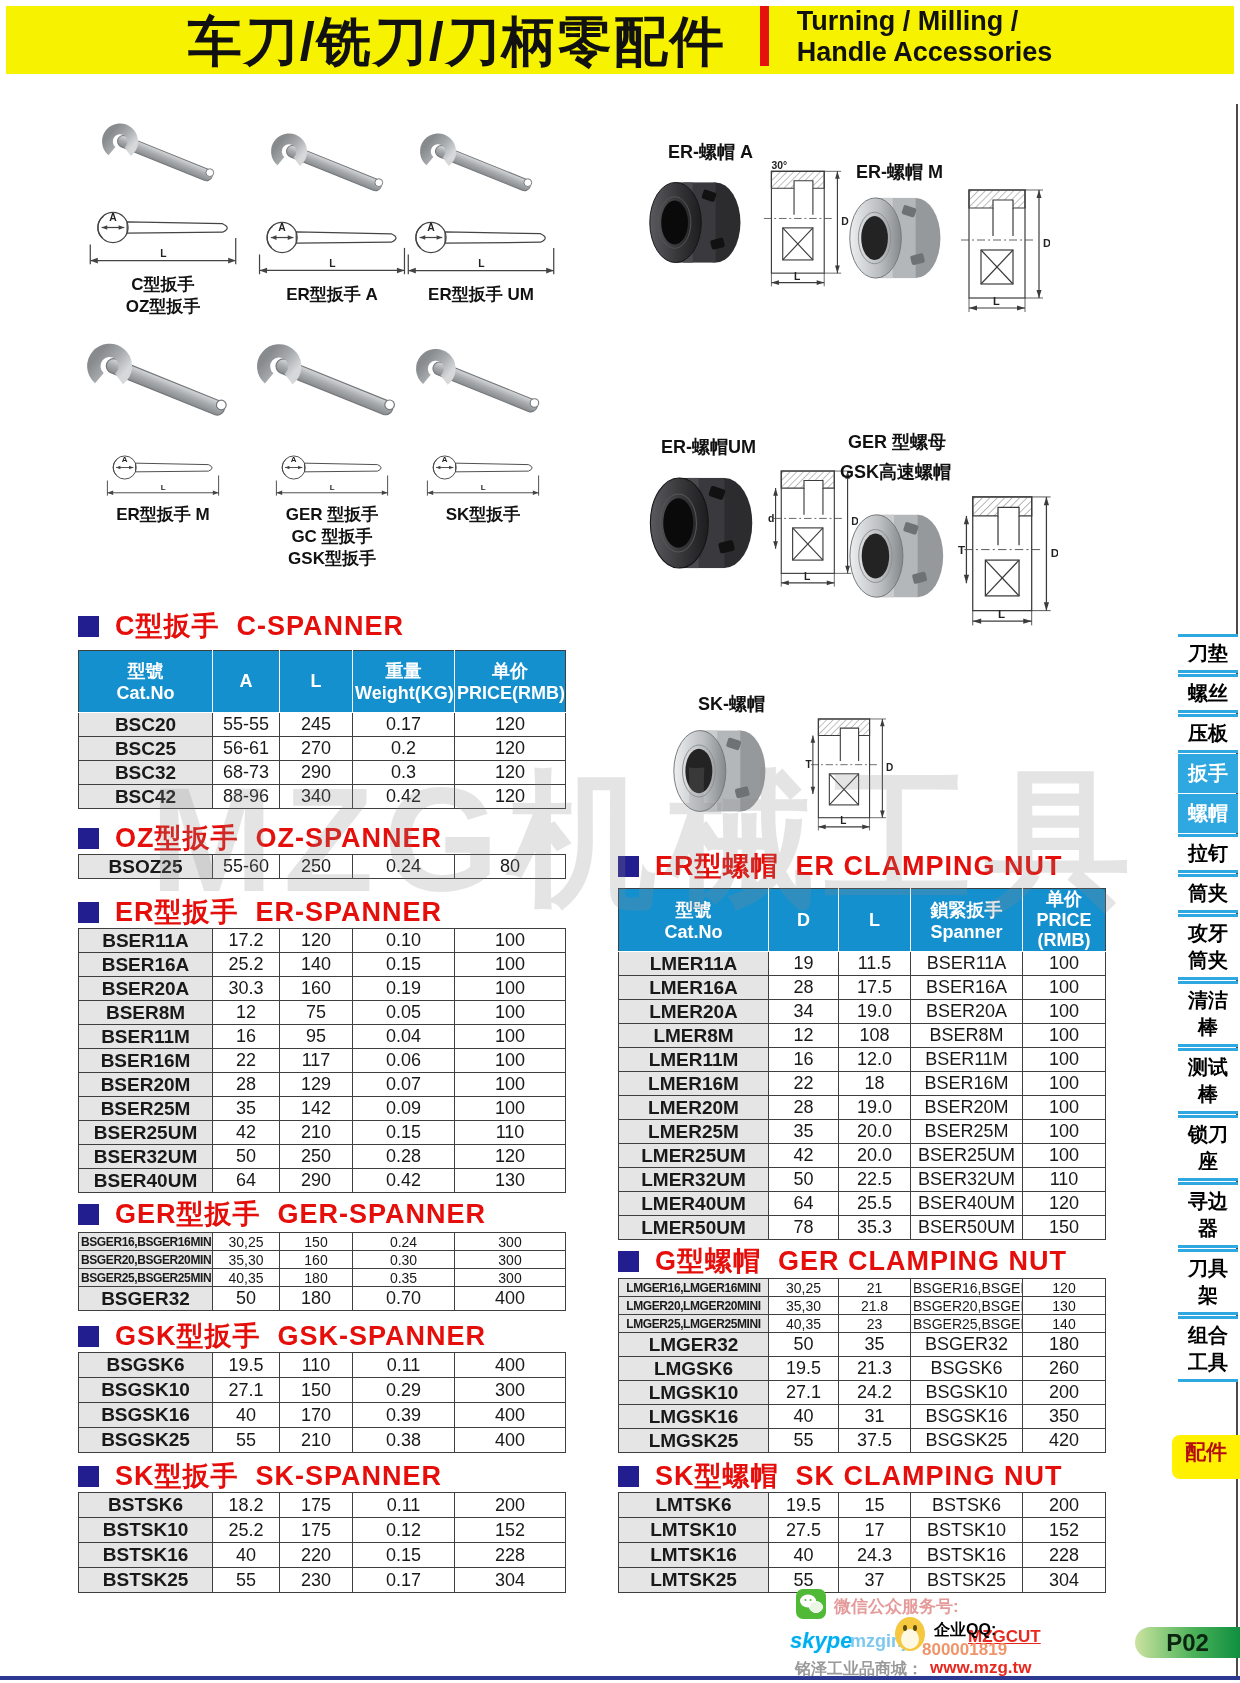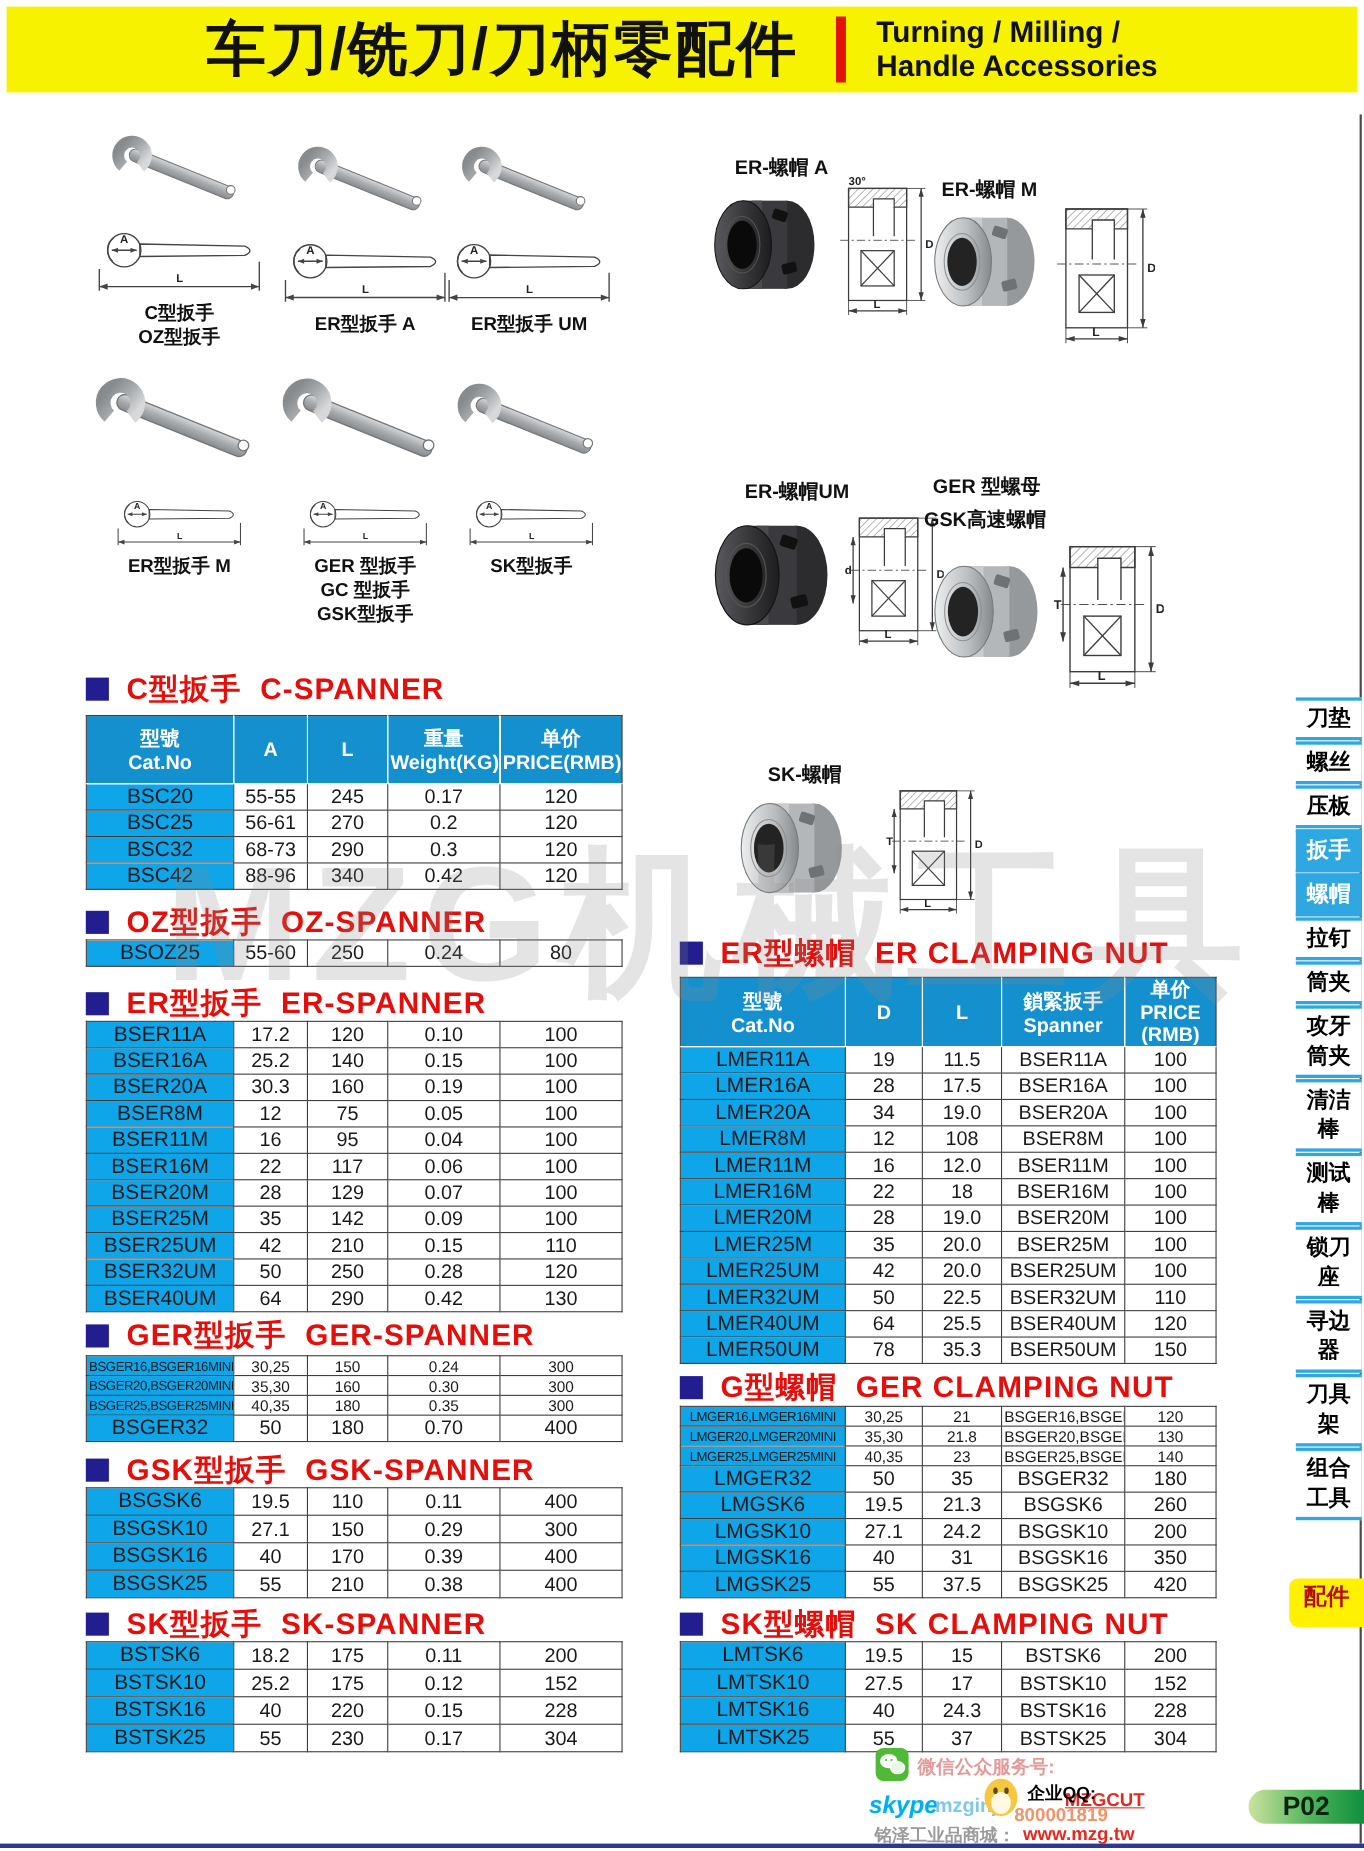--- a/index.html
+++ b/index.html
@@ -3,41 +3,41 @@
 <meta charset="utf-8">
 <style>
   html,body { margin:0; padding:0; background:#e8e8e8; }
   .page {
     position:relative; width:1240px; height:1683px; margin:0 auto;
     background:#ffffff; overflow:hidden;
     font-family:"Liberation Sans","DejaVu Sans",sans-serif;
   }
   
   .topbar {
-    position:absolute; left:6px; right:6px; top:6px; height:78px;
-    background:#f7f200; display:flex; align-items:center; justify-content:center;
+    position:absolute; left:6px; right:6px; top:6px; height:68px;
+    background:#f7f200; display:flex; align-items:flex-start; justify-content:center;
   }
   .t-cn { font-size:54px; font-weight:bold; color:#111; letter-spacing:2px; }
   .t-bar { width:9px; height:60px; background:#e3120b; margin:0 28px 0 34px; }
   .t-en { font-size:27px; font-weight:bold; color:#111; line-height:1.15; }
   
   .watermark {
     position:absolute; left:150px; top:742px; z-index:40; pointer-events:none;
     font-size:148px; font-weight:bold; color:#8a8a8a; opacity:0.22; letter-spacing:10px;
     white-space:nowrap;
   }
   
   .sec { position:absolute; margin:0; display:flex; align-items:center; z-index:10; }
   .sec .bullet { width:21px; height:21px; background:#221e8f; margin-right:16px; flex:0 0 auto; }
   .sec .txt { font-size:27px; font-weight:bold; color:#e50e0a; white-space:pre; letter-spacing:1px; }
   
   table.tbl { position:absolute; border-collapse:collapse; table-layout:fixed; background:#fff; z-index:10; }
   .tbl td, .tbl th { border:1px solid #3f3f3f; overflow:hidden; white-space:nowrap; padding:0 2px; }
   .tbl td { font-size:18px; color:#191919; text-align:center; height:23px; }
-  .tbl td.cat { background:#0ea5e9; font-weight:normal; font-size:19px; }
+  .tbl td.cat { background:#e5e5e5; font-weight:bold; font-size:19px; }
   .tbl tr.small td { font-size:14px; height:17px; }
   .tbl tr.small td.cat { font-size:12px; letter-spacing:-0.4px; }
   .tbl thead th { background:#1590ce; color:#fff; font-size:18px; font-weight:bold;
                   border:1px solid #ffffff; border-top:1px solid #3f3f3f; text-align:center; }
   .tbl thead th:first-child { border-left:1px solid #3f3f3f; }
   .tbl thead th:last-child { border-right:1px solid #3f3f3f; }
   .tbl thead tr { height:62px; }
   .th3 { font-size:15px; line-height:1.15; }
   .tbl-sk td, .tbl-gsk td, .tbl-sknut td { height:24px; }
   
@@ -303,21 +303,21 @@
   <span class="nutlabel" style="left:856px;top:160px">ER-螺帽 M</span>
   <svg class="nutsvg" style="left:845px;top:184px;width:105px;height:108px" viewBox="0 0 110 110">
       <use href="#sym-nut-silver"></use>
     </svg>
   <svg class="nutsvg" style="left:955px;top:178px;width:95px;height:140px" viewBox="0 0 95 140">
     <use href="#sym-nut-sec"></use>
     <text class="dim" x="88" y="69">D</text>
     <text class="dim" x="38" y="127">L</text>
   </svg>
 
-  <span class="nutlabel" style="left:677px;top:435px">ER-螺帽UM</span>
+  <span class="nutlabel" style="left:661px;top:435px">ER-螺帽UM</span>
   <svg class="nutsvg" style="left:645px;top:462px;width:118px;height:122px" viewBox="0 0 110 110">
       <use href="#sym-nut-dark"></use>
     </svg>
   <svg class="nutsvg" style="left:768px;top:452px;width:90px;height:148px" viewBox="0 0 95 140">
     <use href="#sym-nut-sec2"></use>
     <text class="dim" x="0" y="66">d</text>
     <text class="dim" x="88" y="69">D</text>
     <text class="dim" x="38" y="127">L</text>
   </svg>
 

